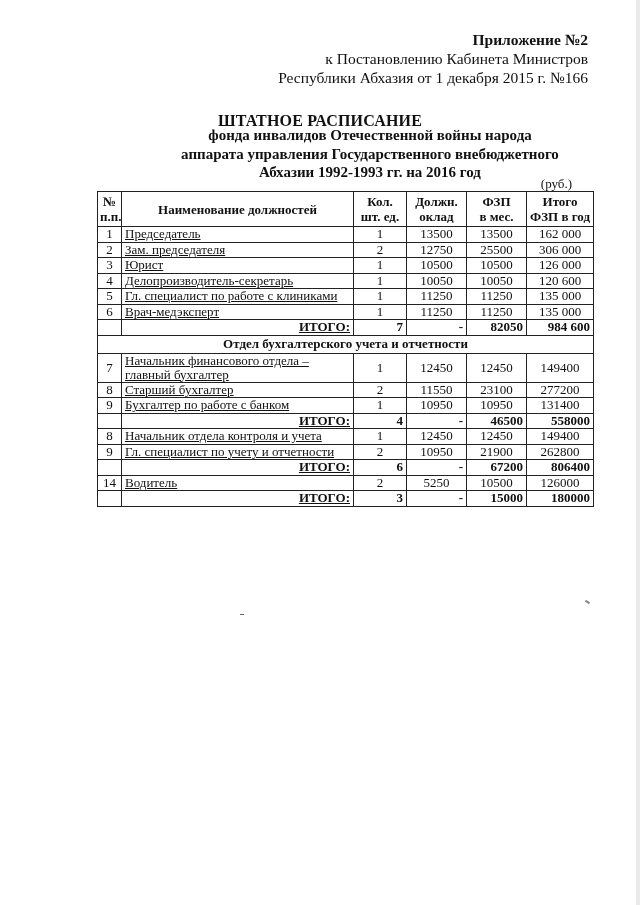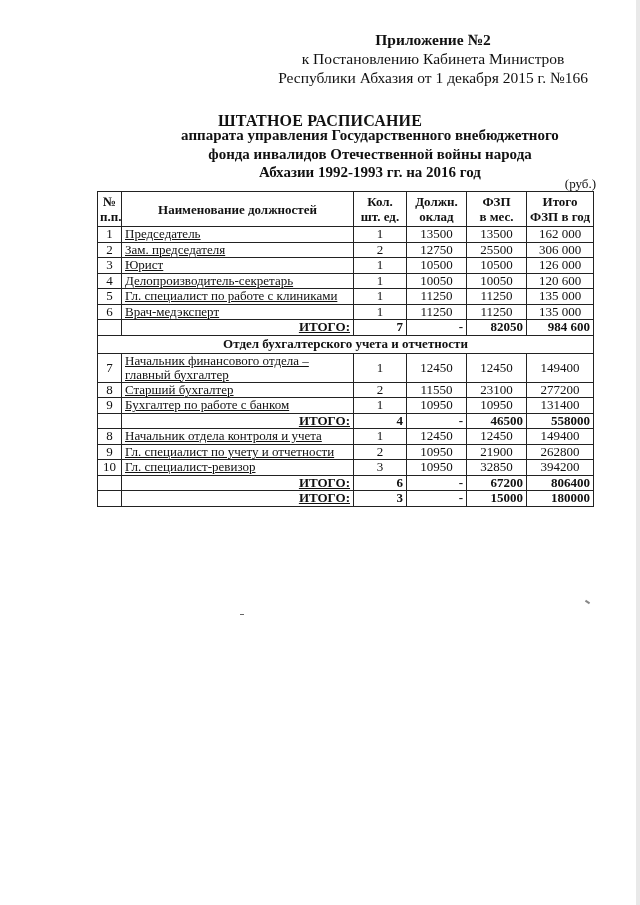--- a/index.html
+++ b/index.html
@@ -1,25 +1,25 @@
 <!DOCTYPE html>
 <html><head>
 <meta charset="utf-8">
 <style>
   html, body { margin: 0; padding: 0; }
   body {
     width: 640px; height: 905px; background: #ffffff; position: relative; overflow: hidden;
     font-family: "Liberation Serif", "DejaVu Serif", serif; color: #111;
   }
   .right-edge { position: absolute; right: 0; top: 0; width: 4px; height: 905px; background: #e9e9e9; }
-  .header-block { position: absolute; right: 52px; top: 30px; text-align: center; font-size: 15.5px; line-height: 19px; }
+  .header-block { position: absolute; right: 52px; top: 30px; text-align: right; font-size: 15.5px; line-height: 19px; }
   .header-block .annex { font-weight: bold; }
   .title { position: absolute; left: 0; width: 100%; top: 112px; text-align: center; font-weight: bold; font-size: 16px; letter-spacing: 0.2px; }
   .subtitle { position: absolute; left: 170px; width: 400px; top: 126px; text-align: center; font-weight: bold; font-size: 15px; line-height: 18.5px; }
-  .unit { position: absolute; right: 44px; top: 176px; font-size: 13px; text-align: center; }
+  .unit { position: absolute; right: 68px; top: 176px; font-size: 13px; text-align: center; }
   table.staff {
     position: absolute; left: 97px; top: 191px; width: 496px;
     border-collapse: collapse; font-size: 13px; table-layout: fixed;
   }
   table.staff td, table.staff th {
     border: 1px solid #222; padding: 0 3px; height: 14.5px; line-height: 14px;
   }
   table.staff th { font-weight: bold; text-align: center; line-height: 15px; padding: 2px 2px; }
   td.num { text-align: center; }
   td.name { text-align: left; padding-left: 4px; text-decoration: underline; }
@@ -39,22 +39,22 @@
 
 <div class="header-block">
   <div class="annex">Приложение №2</div>
   <div>к Постановлению Кабинета Министров</div>
   <div>Республики Абхазия от 1 декабря 2015 г. №166</div>
 </div>
 
 <div class="title">ШТАТНОЕ РАСПИСАНИЕ</div>
 
 <div class="subtitle">
+  <div>фонда инвалидов Отечественной войны народа</div>
   <div>аппарата управления Государственного внебюджетного</div>
-  <div>фонда инвалидов Отечественной войны народа</div>
   <div>Абхазии 1992-1993 гг. на 2016 год</div>
 </div>
 
 <div class="unit">(руб.)</div>
 
 <table class="staff">
   <colgroup>
     <col style="width:24px">
       <col style="width:232px">
       <col style="width:53px">
@@ -176,37 +176,37 @@
       <td class="c">149400</td>
     </tr>
     <tr>
       <td class="num">9</td>
       <td class="name">Гл. специалист по учету и отчетности</td>
       <td class="c">2</td>
       <td class="c">10950</td>
       <td class="c">21900</td>
       <td class="c">262800</td>
     </tr>
-    <tr>
-      <td class="num">10</td>
-      <td class="name">Гл. специалист-ревизор</td>
-      <td class="c">3</td>
-      <td class="c">10950</td>
-      <td class="c">32850</td>
-      <td class="c">394200</td>
-    </tr>
     <tr class="total">
       <td class="num"></td>
       <td class="name">ИТОГО:</td>
       <td class="c">6</td>
       <td class="c">-</td>
       <td class="c">67200</td>
       <td class="c">806400</td>
     </tr>
 
+    <tr>
+      <td class="num">14</td>
+      <td class="name">Водитель</td>
+      <td class="c">2</td>
+      <td class="c">5250</td>
+      <td class="c">10500</td>
+      <td class="c">126000</td>
+    </tr>
     <tr class="total">
       <td class="num"></td>
       <td class="name">ИТОГО:</td>
       <td class="c">3</td>
       <td class="c">-</td>
       <td class="c">15000</td>
       <td class="c">180000</td>
     </tr>
 
   </tbody>

